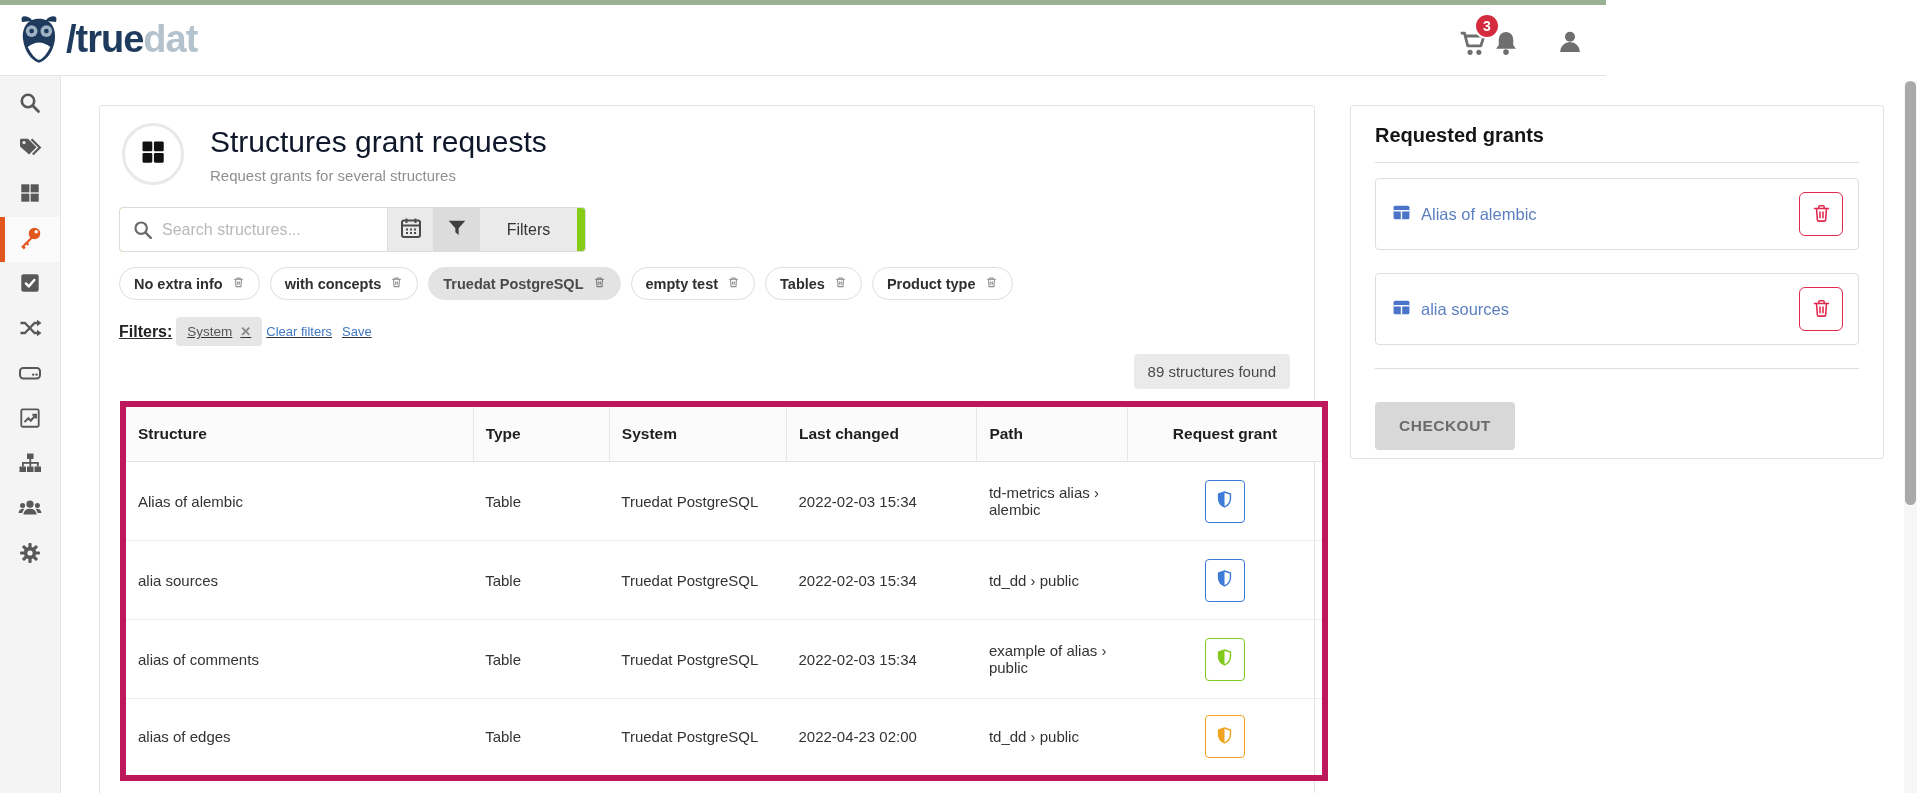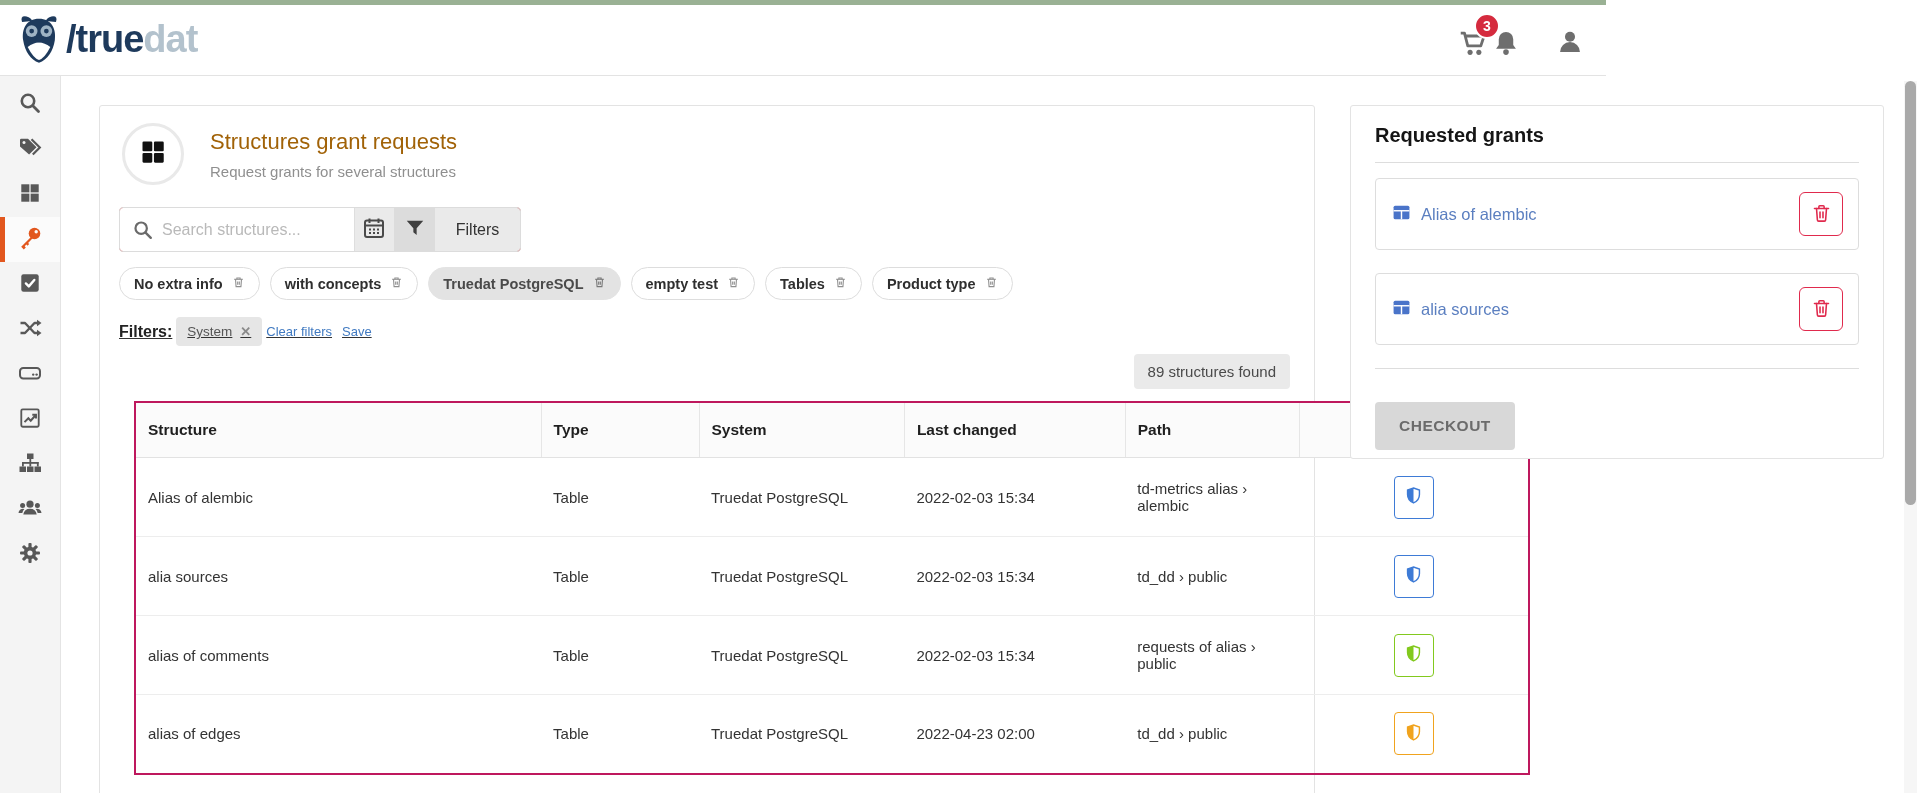--- a/index.html
+++ b/index.html
@@ -29,25 +29,25 @@
   .side-item { width:100%; height:45px; display:flex; align-items:center; justify-content:center;
     cursor:pointer; border-left:5px solid transparent; padding-right:5px; }
   .side-item.active { background:#fbfbfb; border-left:5px solid #e2571e; }
 
   
   .main-card { position:absolute; left:99px; top:105px; width:1216px; height:820px;
     background:#fff; border:1px solid #e3e3e3; border-radius:3px; padding:17px 16px; }
   .card-header { display:flex; align-items:center; gap:26px; padding-left:6px; }
   .header-circle { width:62px; height:62px; border-radius:50%; border:3px solid #e9e9e9;
     display:flex; align-items:center; justify-content:center; }
-  .page-title { font-size:22px; color:#a16207; font-weight:400; }
+  .page-title { font-size:30px; color:#0f172a; font-weight:400; }
   .page-subtitle { font-size:15px; color:#8f8f8f; margin-top:8px; }
 
-  .search-row { margin-top:22px; margin-left:3px; display:flex; width:402px; height:45px;
-    border:1px solid #dcdcdc; border-radius:4px; overflow:hidden; background:#b91c1c; }
+  .search-row { margin-top:22px; margin-left:3px; display:flex; width:467px; height:45px;
+    border:1px solid #dcdcdc; border-radius:4px; overflow:hidden; background:#84cc16; }
   .search-box { position:relative; width:267px; background:#fff; }
   .search-box .mag { position:absolute; left:12px; top:11px; }
   .search-box input { width:100%; height:100%; border:none; outline:none; padding-left:42px;
     font-size:16px; color:#333; font-family:"Liberation Sans",sans-serif; }
   .search-box input::placeholder { color:#b9b9b9; }
   .seg { display:flex; align-items:center; justify-content:center; cursor:pointer; }
   .seg.calendar { width:46px; background:#eaeaea; border-left:1px solid #dedede; }
   .seg.funnel { width:47px; background:#dcdcdc; }
   .seg.filters-label { width:97px; background:#eaeaea; font-size:16px; color:#333; }
 
@@ -60,22 +60,22 @@
   .filters-caption { font-size:16px; font-weight:bold; color:#222; }
   .filter-tag { background:#e6e6e6; border-radius:4px; padding:7px 11px; font-size:13.5px;
     color:#555; display:flex; align-items:center; gap:8px; }
   .filter-tag .x { color:#8a8a8a; font-weight:bold; font-size:13px; cursor:pointer; }
   .link { color:#417ac1; font-size:13px; cursor:pointer; text-decoration:none; }
   .link.save { margin-left:6px; }
 
   .results-row { display:flex; justify-content:flex-end; margin-top:8px; margin-right:8px; }
   .results-badge { background:#eaeaea; border-radius:4px; padding:9px 14px; font-size:15px; color:#4a4a4a; }
 
-  table.grid { margin-top:12px; margin-left:18px; border-collapse:collapse; width:1396px;
-    border:2px solid #be185d; table-layout:fixed; }
+  table.grid { margin-top:12px; margin-left:4px; border-collapse:collapse; width:1208px;
+    border:6px solid #be185d; table-layout:fixed; }
   table.grid th { background:#fbfbfb; border-right:1px solid #e6e6e6; border-bottom:1px solid #e2e2e2;
     font-size:15.5px; font-weight:bold; color:#1f1f1f; text-align:left; padding:18px 12px; }
   table.grid th:last-child { text-align:center; }
   table.grid td { border-top:1px solid #ededed; font-size:15px; color:#333;
     padding:14px 12px; vertical-align:middle; height:79px; }
   table.grid tr:first-child td { border-top:none; }
   .col-structure { width:342px; } .col-type { width:133px; } .col-system { width:173px; }
   .col-last { width:186px; } .col-path { width:147px; } .col-grant { width:193px; }
   td.grant-cell { text-align:center; }
   .shield-btn { width:40px; height:43px; background:#fff; border:1.5px solid currentColor;
@@ -440,21 +440,21 @@
                   <path d="M12 2.5 L19.5 5.2 V10.8 C19.5 15.8 16.4 19.6 12 21.4 C7.6 19.6 4.5 15.8 4.5 10.8 V5.2 Z" fill="none" stroke="currentColor" stroke-width="1.8"></path>
                 </svg></span>
           </button>
         </td>
       </tr>
       <tr>
         <td>alias of comments</td>
         <td>Table</td>
         <td>Truedat PostgreSQL</td>
         <td>2022-02-03 15:34</td>
-        <td>requests of alias › public</td>
+        <td>example of alias › public</td>
         <td class="grant-cell">
           <button class="shield-btn" style="color: rgb(130, 201, 30);">
             <span><svg width="19" height="21" viewBox="0 0 24 24">
                   <path d="M12 2.5 L19.5 5.2 V10.8 C19.5 15.8 16.4 19.6 12 21.4 C7.6 19.6 4.5 15.8 4.5 10.8 V5.2 Z" fill="currentColor" clip-path="url(#halfclip)"></path>
                   <path d="M12 2.5 L19.5 5.2 V10.8 C19.5 15.8 16.4 19.6 12 21.4 C7.6 19.6 4.5 15.8 4.5 10.8 V5.2 Z" fill="none" stroke="currentColor" stroke-width="1.8"></path>
                 </svg></span>
           </button>
         </td>
       </tr>
       <tr>

